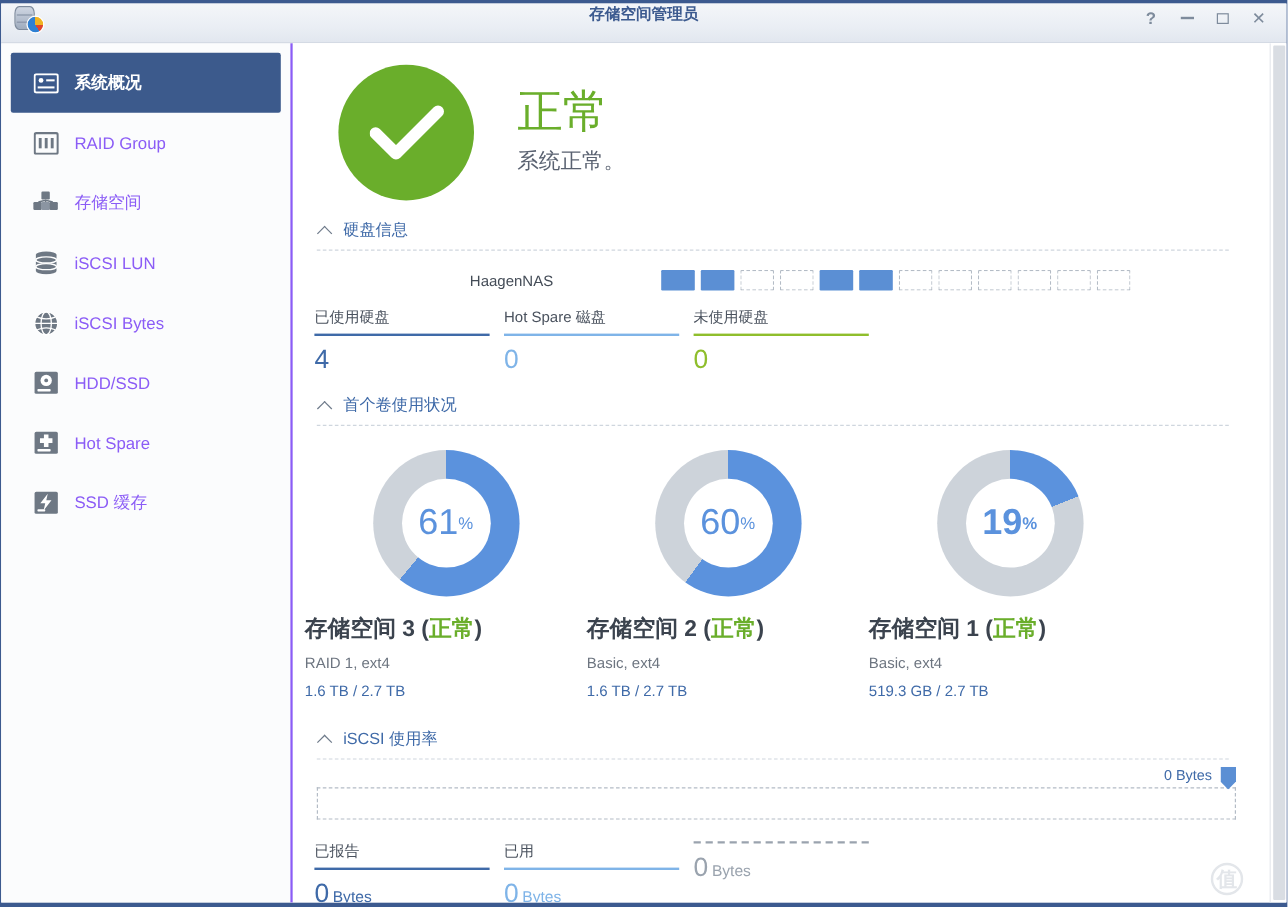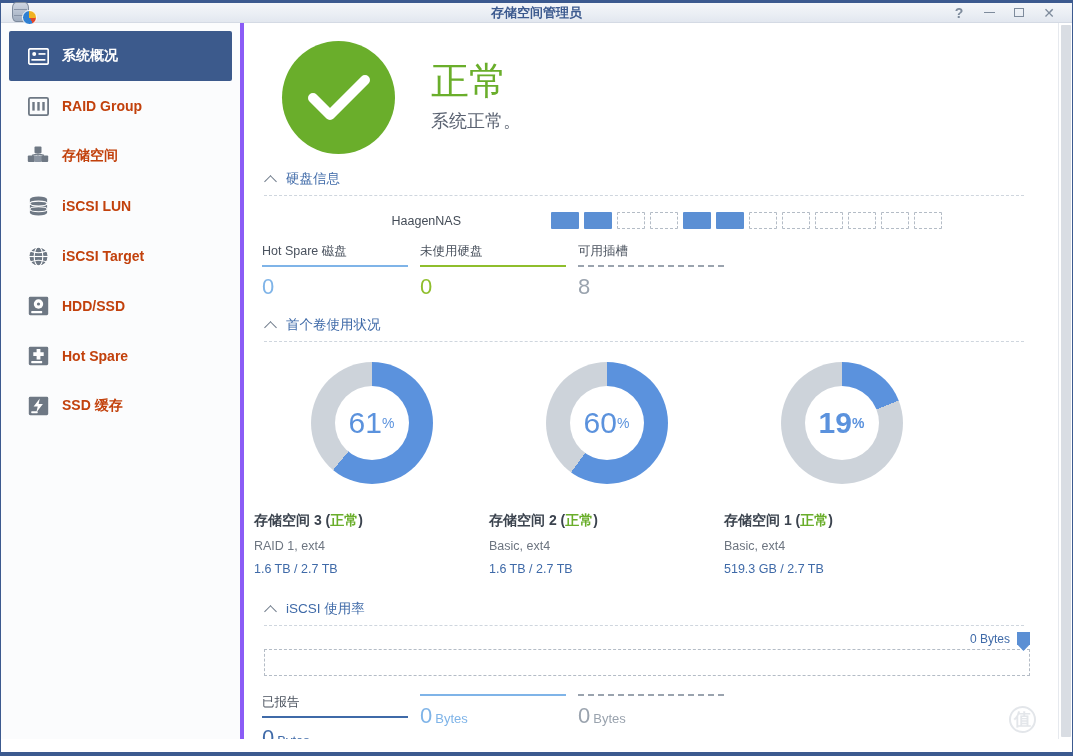--- a/index.html
+++ b/index.html
@@ -14,25 +14,25 @@
     width: 1073px; height: 756px;
     background: #ffffff;
     border: 1px solid #3c5a8f;
     border-top: 3px solid #3c5a8f;
     border-bottom: 4px solid #3c5a8f;
   }
 
   
   .titlebar {
     position: relative;
-    height: 20px;
+    height: 33px;
     background: linear-gradient(to bottom, #f4f6f9 0%, #eaeef4 60%, #e2e7ef 100%);
     border-bottom: 1px solid #d4dae4;
     display: flex;
-    align-items: center;
+    align-items: flex-start;
   }
   .app-icon {
     width: 26px; height: 26px;
     margin-left: 10px;
     position: relative;
     flex: none;
   }
   .app-icon .drum {
     position: absolute; left: 1px; top: 2px;
     width: 17px; height: 20px;
@@ -79,34 +79,33 @@
   .win-btn .dash { width: 11px; height: 1.5px; background: #7e8b9c; display:block; }
   .win-btn .sq { width: 10px; height: 9px; border: 1.5px solid #7e8b9c; display:block; }
 
   
   .body-row { display: flex; height: 716px; }
 
   
   .sidebar {
     width: 243px;
     background: #fbfcfd;
-    border-right: 4px solid #8b5cf6;
+    border-right: 2px solid #8b5cf6;
     padding-top: 8px;
     flex: none;
   }
   .nav-item {
     display: flex; align-items: center;
     height: 50px;
     margin: 0 8px;
     padding-left: 18px;
-    color: #c2410c;
+    color: #8b5cf6;
     font-size: 14px;
     border-radius: 2px;
     cursor: default;
-    font-weight: bold;
   }
   .nav-item.active {
     background: #3c5a8c;
     color: #ffffff;
     font-weight: bold;
   }
   .nav-item .nav-label { white-space: nowrap; }
   .nav-icon {
     width: 22px; height: 22px;
     margin-right: 13px;
@@ -249,22 +248,22 @@
     background: #ffffff;
     display: flex; align-items: center; justify-content: center;
   }
   .donut .pct {
     font-size: 30px;
     color: #5b92dd;
     line-height: 1;
   }
   .donut .pctsign { font-size: 14px; color: #5b92dd; }
   .vol-name {
-    margin-top: 28px;
-    font-size: 14px;
+    margin-top: 14px;
+    font-size: 19px;
     color: #3b434e;
     font-weight: bold;
   }
   .vol-name .ok { color: #6aae2b; }
   .vol-type {
     margin-top: 9px;
     font-size: 12.5px;
     color: #6d7580;
   }
   .vol-size {
@@ -425,21 +424,21 @@
             <circle cx="10.5" cy="10.5" r="9.6" fill="#6e7884"></circle>
             <g stroke="#ffffff" stroke-width="1.1" fill="none">
               <circle cx="10.5" cy="10.5" r="9.6"></circle>
               <ellipse cx="10.5" cy="10.5" rx="4.3" ry="9.6"></ellipse>
               <line x1="1" y1="10.5" x2="20" y2="10.5"></line>
               <path d="M3 5.2 q7.5 3 15 0"></path>
               <path d="M3 15.8 q7.5 -3 15 0"></path>
             </g>
           </svg>
         </span>
-        <span class="nav-label">iSCSI Target</span>
+        <span class="nav-label">iSCSI Bytes</span>
       </div>
 
       <div class="nav-item">
         <span class="nav-icon">
           <svg width="21" height="20" viewBox="0 0 21 20">
             <rect x="0.8" y="0.8" width="19.4" height="18.4" rx="1.4" fill="#6e7884"></rect>
             <circle cx="10.5" cy="8" r="4.7" fill="#ffffff"></circle>
             <circle cx="10.5" cy="8" r="1.6" fill="#6e7884"></circle>
             <rect x="3.2" y="15.1" width="11" height="2.1" rx="0.6" fill="#ffffff"></rect>
           </svg>
@@ -504,33 +503,33 @@
             <span class="slot empty"></span>
             <span class="slot empty"></span>
             <span class="slot empty"></span>
             <span class="slot empty"></span>
             <span class="slot empty"></span>
           </div>
         </div>
 
         <div class="stats">
           <div class="stat">
+            <div class="stat-label">已使用硬盘</div>
+            <div class="stat-rule blue"></div>
+            <div class="stat-value blue">4</div>
+          </div>
+          <div class="stat">
             <div class="stat-label">Hot Spare 磁盘</div>
             <div class="stat-rule lblue"></div>
             <div class="stat-value lblue">0</div>
           </div>
           <div class="stat">
             <div class="stat-label">未使用硬盘</div>
             <div class="stat-rule green"></div>
             <div class="stat-value green">0</div>
-          </div>
-          <div class="stat">
-            <div class="stat-label">可用插槽</div>
-            <div class="stat-rule dashed"></div>
-            <div class="stat-value gray">8</div>
           </div>
         </div>
 
         <div class="section-head" style="margin-top:10px;">
           <span class="caret"></span>
           <span>首个卷使用状况</span>
         </div>
 
         <div class="volumes">
 
@@ -586,20 +585,21 @@
             <div class="iscsi-bar" style="background: linear-gradient(to right, rgb(91, 143, 212) 0%, rgb(91, 143, 212) 0%, rgb(255, 255, 255) 0%, rgb(255, 255, 255) 100%);"></div>
           </div>
 
           <div class="iscsi-stats">
             <div class="stat">
               <div class="stat-label">已报告</div>
               <div class="stat-rule blue"></div>
               <div class="stat-value blue"><span>0</span><span class="unit">Bytes</span></div>
             </div>
             <div class="stat">
+              <div class="stat-label">已用</div>
               <div class="stat-rule lblue"></div>
               <div class="stat-value lblue"><span>0</span><span class="unit">Bytes</span></div>
             </div>
             <div class="stat">
               <div class="stat-rule dashed"></div>
               <div class="stat-value gray"><span>0</span><span class="unit">Bytes</span></div>
             </div>
           </div>
         </div>
 

